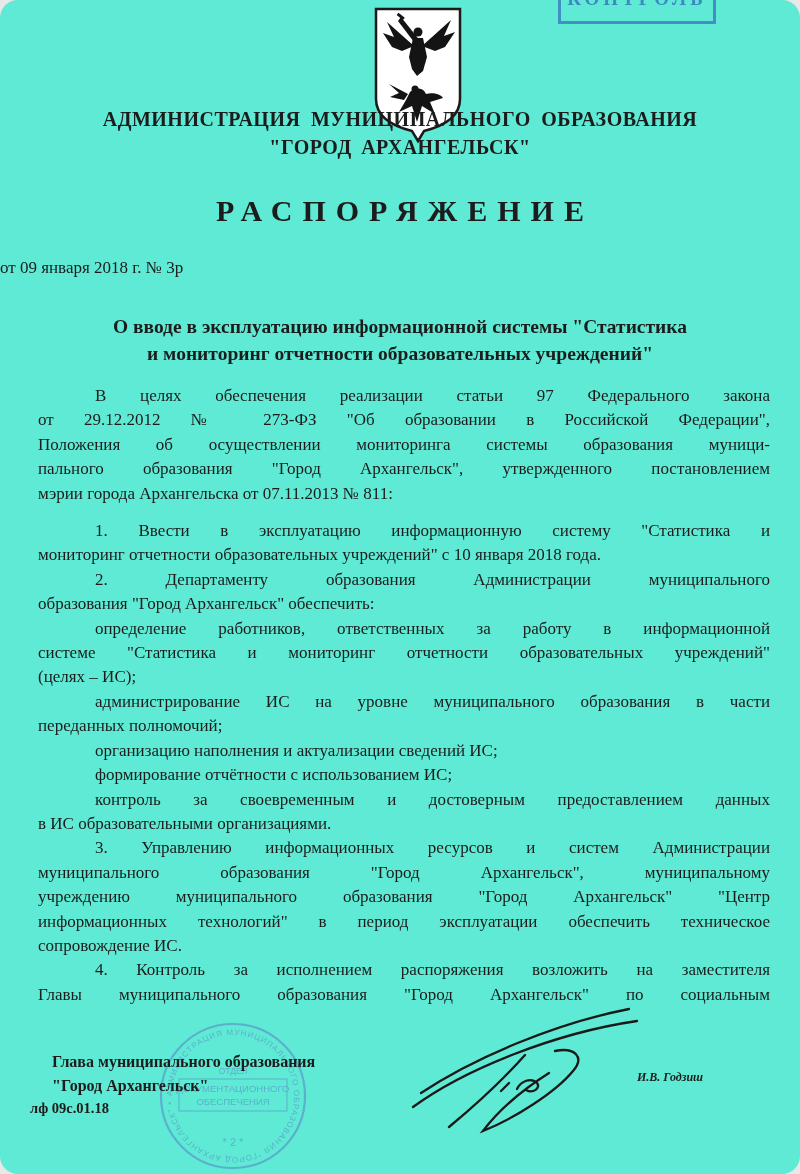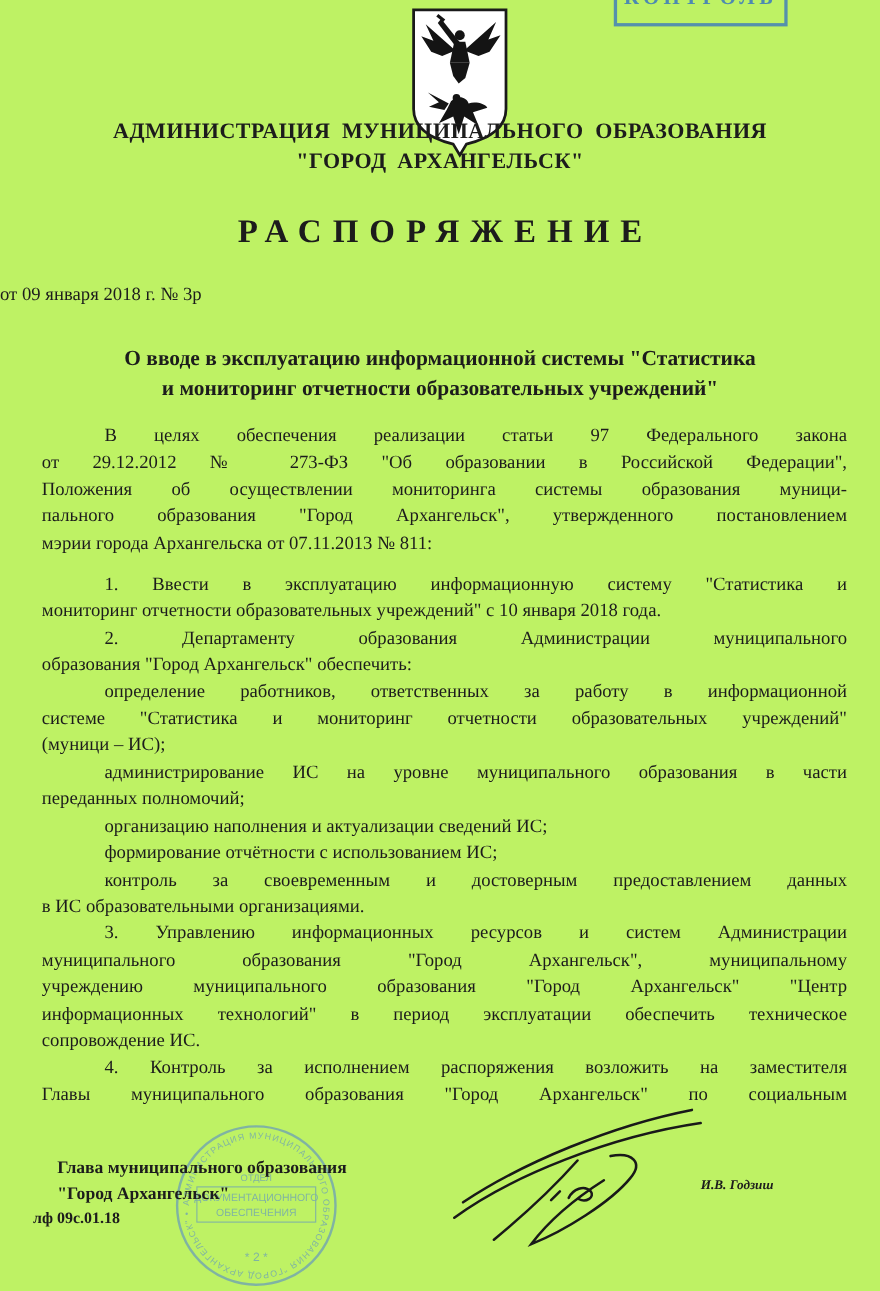--- a/index.html
+++ b/index.html
@@ -1,20 +1,21 @@
 <!DOCTYPE html>
 <html><head>
 <meta charset="utf-8">
 <style>
   html,body{margin:0;padding:0;background:#e8e8e8;}
   .page{
     position:relative;width:800px;height:1174px;margin:0 auto;
-    background:#bef264;overflow:hidden;
+    background:#5eead4;overflow:hidden;
     font-family:"Liberation Serif","DejaVu Serif",serif;
     color:#1c1c1c;
+    border-radius:18px;
   }
   
   .stamp-top{
     position:absolute;left:558px;top:-26px;width:152px;height:44px;
     border:3px solid rgba(58,120,190,.8);
     display:flex;align-items:center;justify-content:center;overflow:hidden;
   }
   .stamp-top span{
     font-weight:bold;font-size:19px;letter-spacing:4px;
     color:rgba(58,120,190,.85);white-space:nowrap;
@@ -95,21 +96,21 @@
         <div class="bline">1. Ввести в эксплуатацию информационную систему "Статистика и</div>
         <div class="bline last">мониторинг отчетности образовательных учреждений" с 10 января 2018 года.</div>
       </div>
       <div class="bpara">
         <div class="bline">2. Департаменту образования Администрации муниципального</div>
         <div class="bline last">образования "Город Архангельск" обеспечить:</div>
       </div>
       <div class="bpara">
         <div class="bline">определение работников, ответственных за работу в информационной</div>
         <div class="bline">системе "Статистика и мониторинг отчетности образовательных учреждений"</div>
-        <div class="bline last">(муници – ИС);</div>
+        <div class="bline last">(целях – ИС);</div>
       </div>
       <div class="bpara">
         <div class="bline">администрирование ИС на уровне муниципального образования в части</div>
         <div class="bline last">переданных полномочий;</div>
       </div>
       <div class="bpara">
         <div class="bline last">организацию наполнения и актуализации сведений ИС;</div>
       </div>
       <div class="bpara">
         <div class="bline last">формирование отчётности с использованием ИС;</div>

